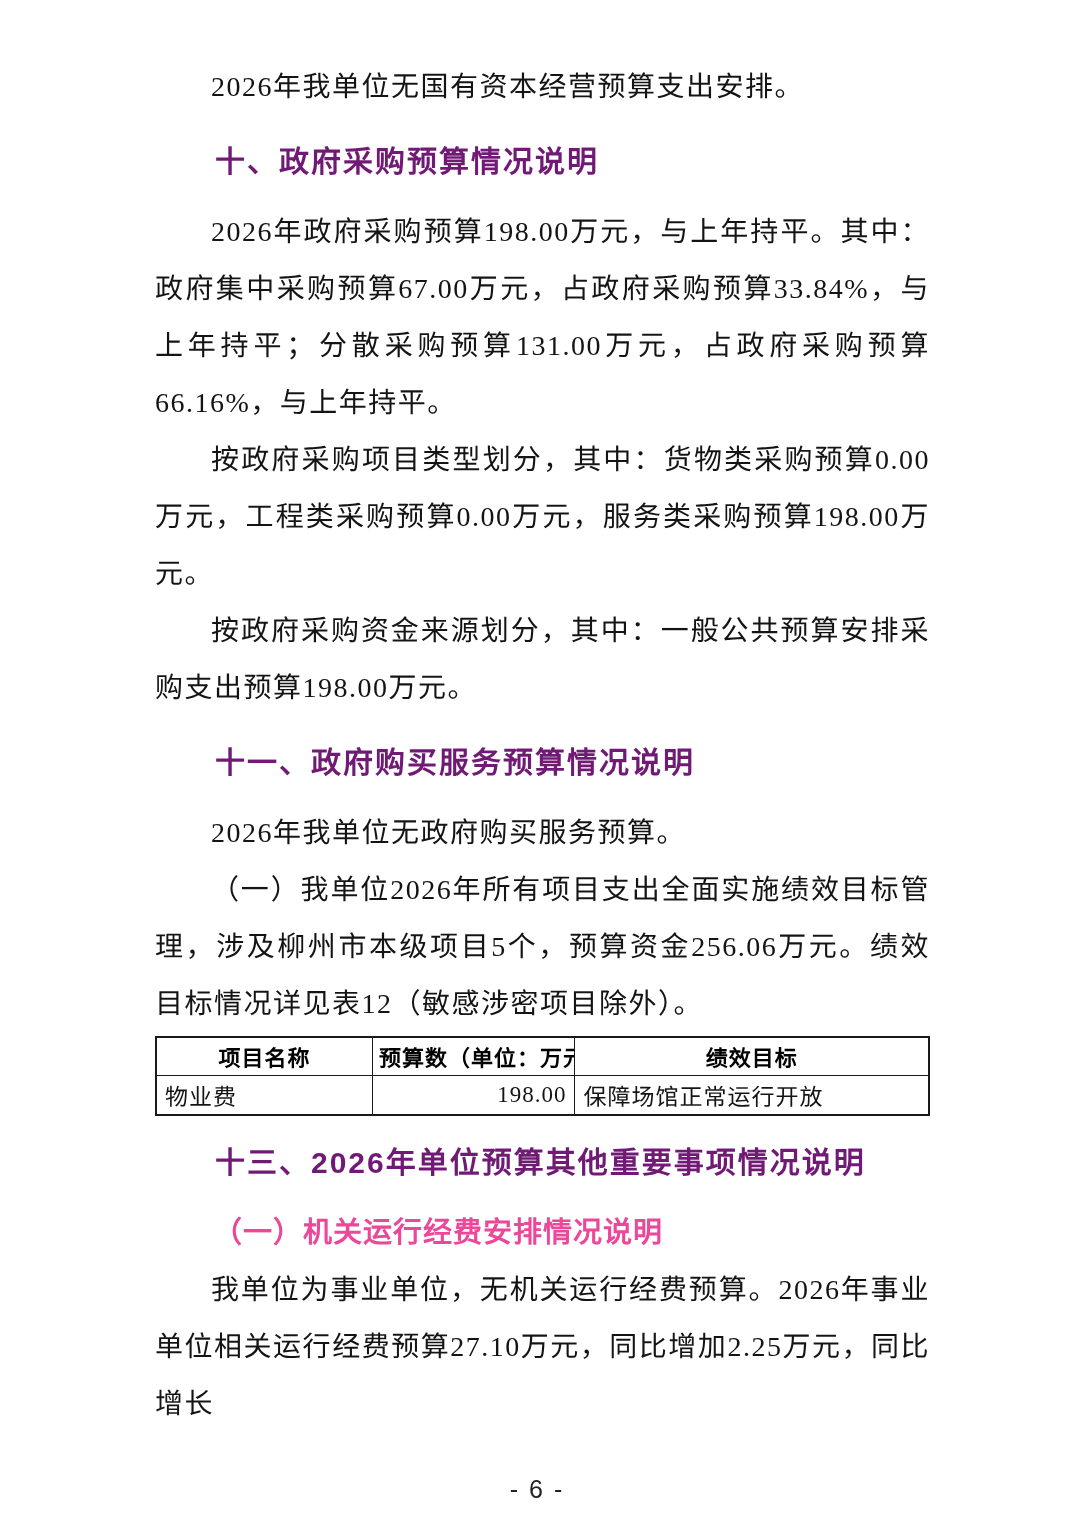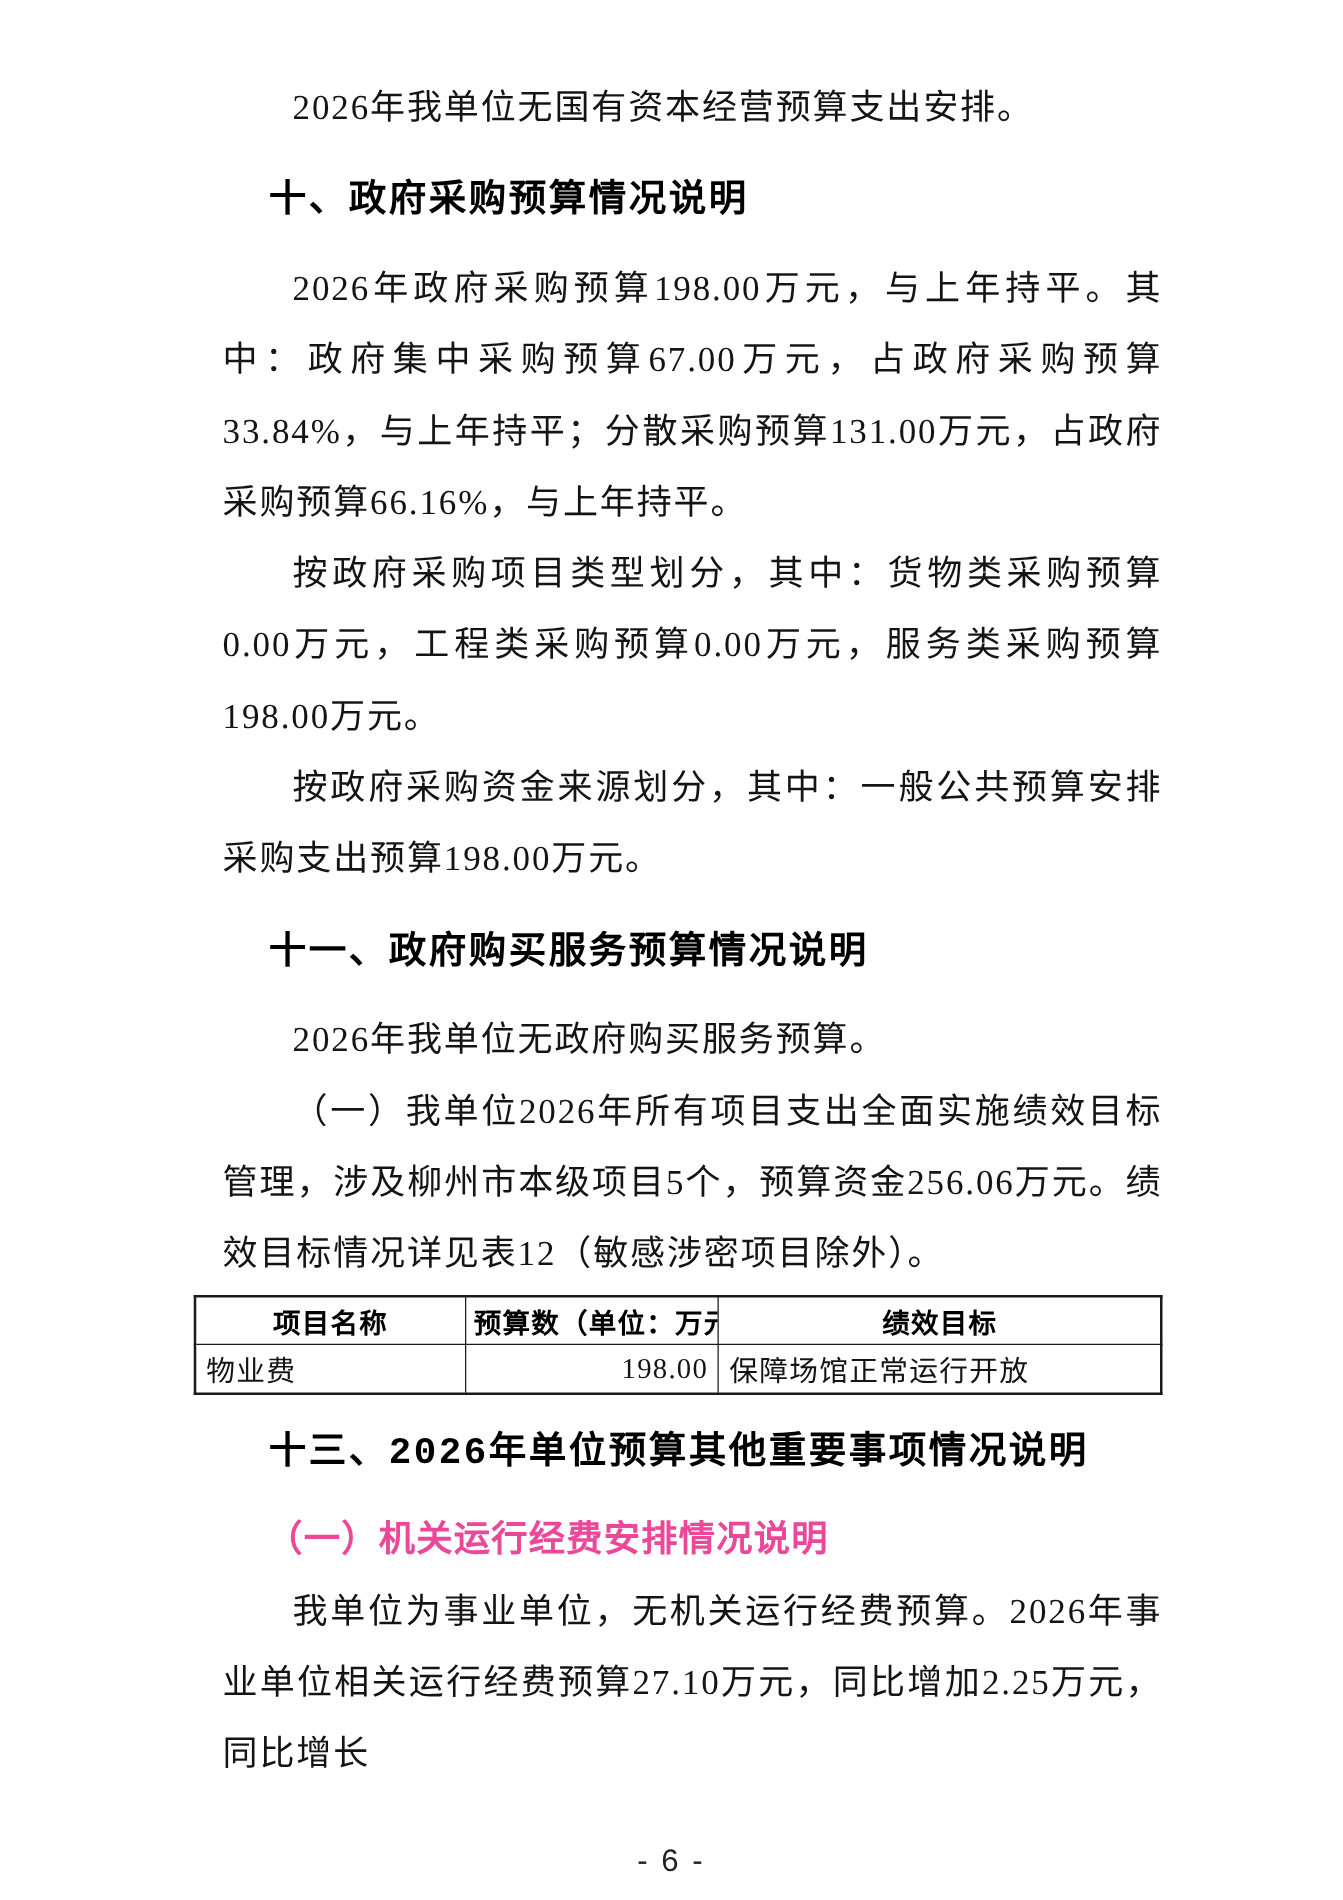--- a/index.html
+++ b/index.html
@@ -16,31 +16,30 @@
     padding: 58px 144px 0 155px;
     background: #ffffff;
   }
   .para {
     font-size: 28px;
     line-height: 57px;
     letter-spacing: 1.5px;
     text-align: justify;
     text-indent: 2em;
     color: #141414;
-    margin-left: 23px;
   }
   .sec-heading {
-    font-family: Liberation Mono, monospace;
+    font-family: Liberation Sans, sans-serif;
     font-weight: 700;
     font-size: 30px;
     line-height: 58px;
     letter-spacing: 2px;
     text-indent: 2em;
     margin: 18px 0 12px 0;
-    color: #000000;
+    color: #701a75;
   }
   .sub-heading {
     font-family: "Liberation Serif", "DejaVu Serif", serif;
     font-weight: 700;
     font-size: 29px;
     line-height: 57px;
     letter-spacing: 1px;
     text-indent: 2em;
     color: #ec4899;
   }

